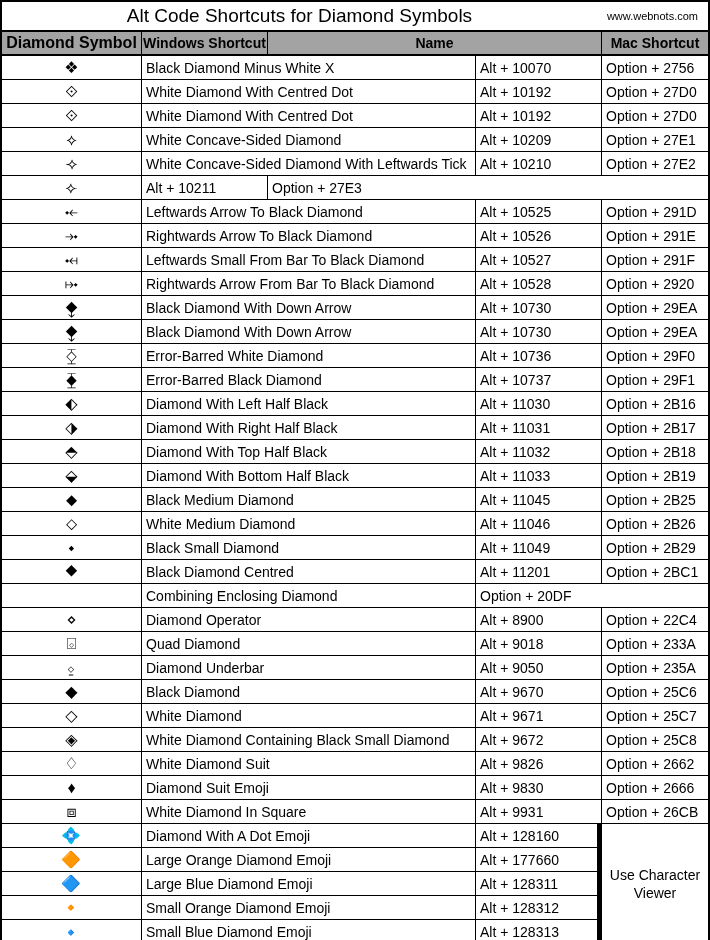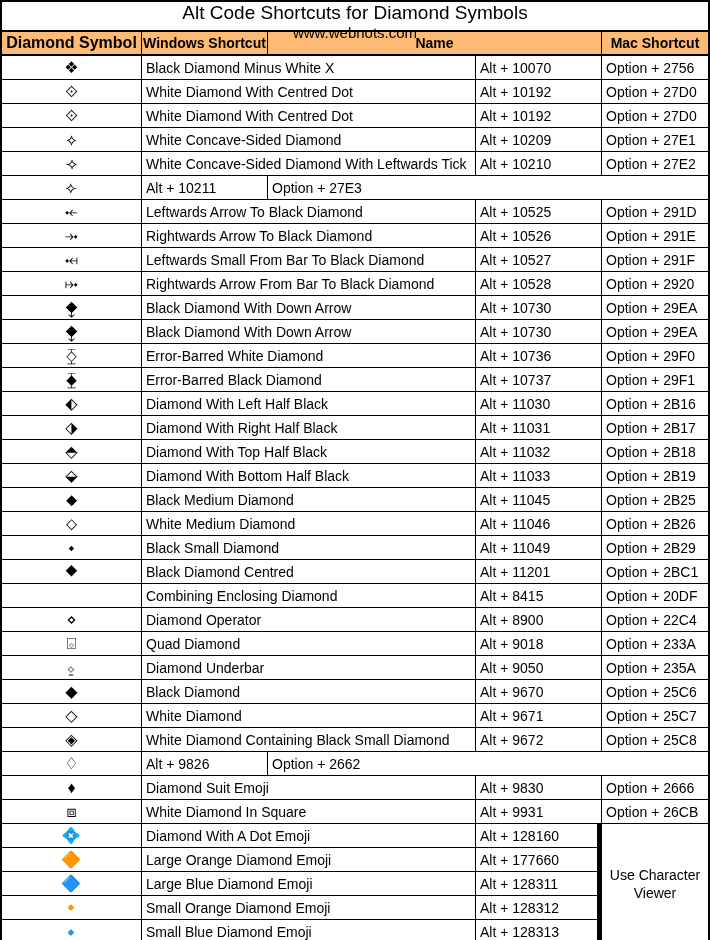--- a/index.html
+++ b/index.html
@@ -13,36 +13,35 @@
   .container {
     border: 2px solid #000;
     border-bottom: none;
   }
   .title-row {
     display: flex;
     background: #fff;
     border-bottom: 2px solid #000;
     height: 30px;
     align-items: center;
-    flex-direction: column;
   }
   .title-text {
     flex: 1;
     font-size: 19px;
     text-align: center;
     font-weight: normal;
   }
   .site-link {
-    font-size: 15px;
+    font-size: 11px;
     padding: 0 10px;
     font-weight: normal;
   }
   .header-row {
     display: flex;
-    background: #fdba74;
+    background: #a3a3a3;
     border-bottom: 2px solid #000;
     height: 24px;
     align-items: stretch;
     font-weight: bold;
     font-size: 14px;
   }
   .header-cell {
     display: flex;
     align-items: center;
     justify-content: center;
@@ -229,21 +228,20 @@
       </div>
       <div class="data-row">
         <div class="cell col-sym">⯁</div>
         <div class="cell col-name">Black Diamond Centred</div>
         <div class="cell col-win">Alt + 11201</div>
         <div class="cell col-mac">Option + 2BC1</div>
       </div>
       <div class="data-row">
         <div class="cell col-sym"></div>
         <div class="cell col-name">Combining Enclosing Diamond</div>
-        <div class="cell col-win">Alt + 8415</div>
         <div class="cell col-mac">Option + 20DF</div>
       </div>
       <div class="data-row">
         <div class="cell col-sym">⋄</div>
         <div class="cell col-name">Diamond Operator</div>
         <div class="cell col-win">Alt + 8900</div>
         <div class="cell col-mac">Option + 22C4</div>
       </div>
       <div class="data-row">
         <div class="cell col-sym">⌺</div>
@@ -270,20 +268,21 @@
         <div class="cell col-mac">Option + 25C7</div>
       </div>
       <div class="data-row">
         <div class="cell col-sym">◈</div>
         <div class="cell col-name">White Diamond Containing Black Small Diamond</div>
         <div class="cell col-win">Alt + 9672</div>
         <div class="cell col-mac">Option + 25C8</div>
       </div>
       <div class="data-row">
         <div class="cell col-sym">♢</div>
+        <div class="cell col-name">White Diamond Suit</div>
         <div class="cell col-win">Alt + 9826</div>
         <div class="cell col-mac">Option + 2662</div>
       </div>
       <div class="data-row">
         <div class="cell col-sym">♦</div>
         <div class="cell col-name">Diamond Suit Emoji</div>
         <div class="cell col-win">Alt + 9830</div>
         <div class="cell col-mac">Option + 2666</div>
       </div>
       <div class="data-row">

